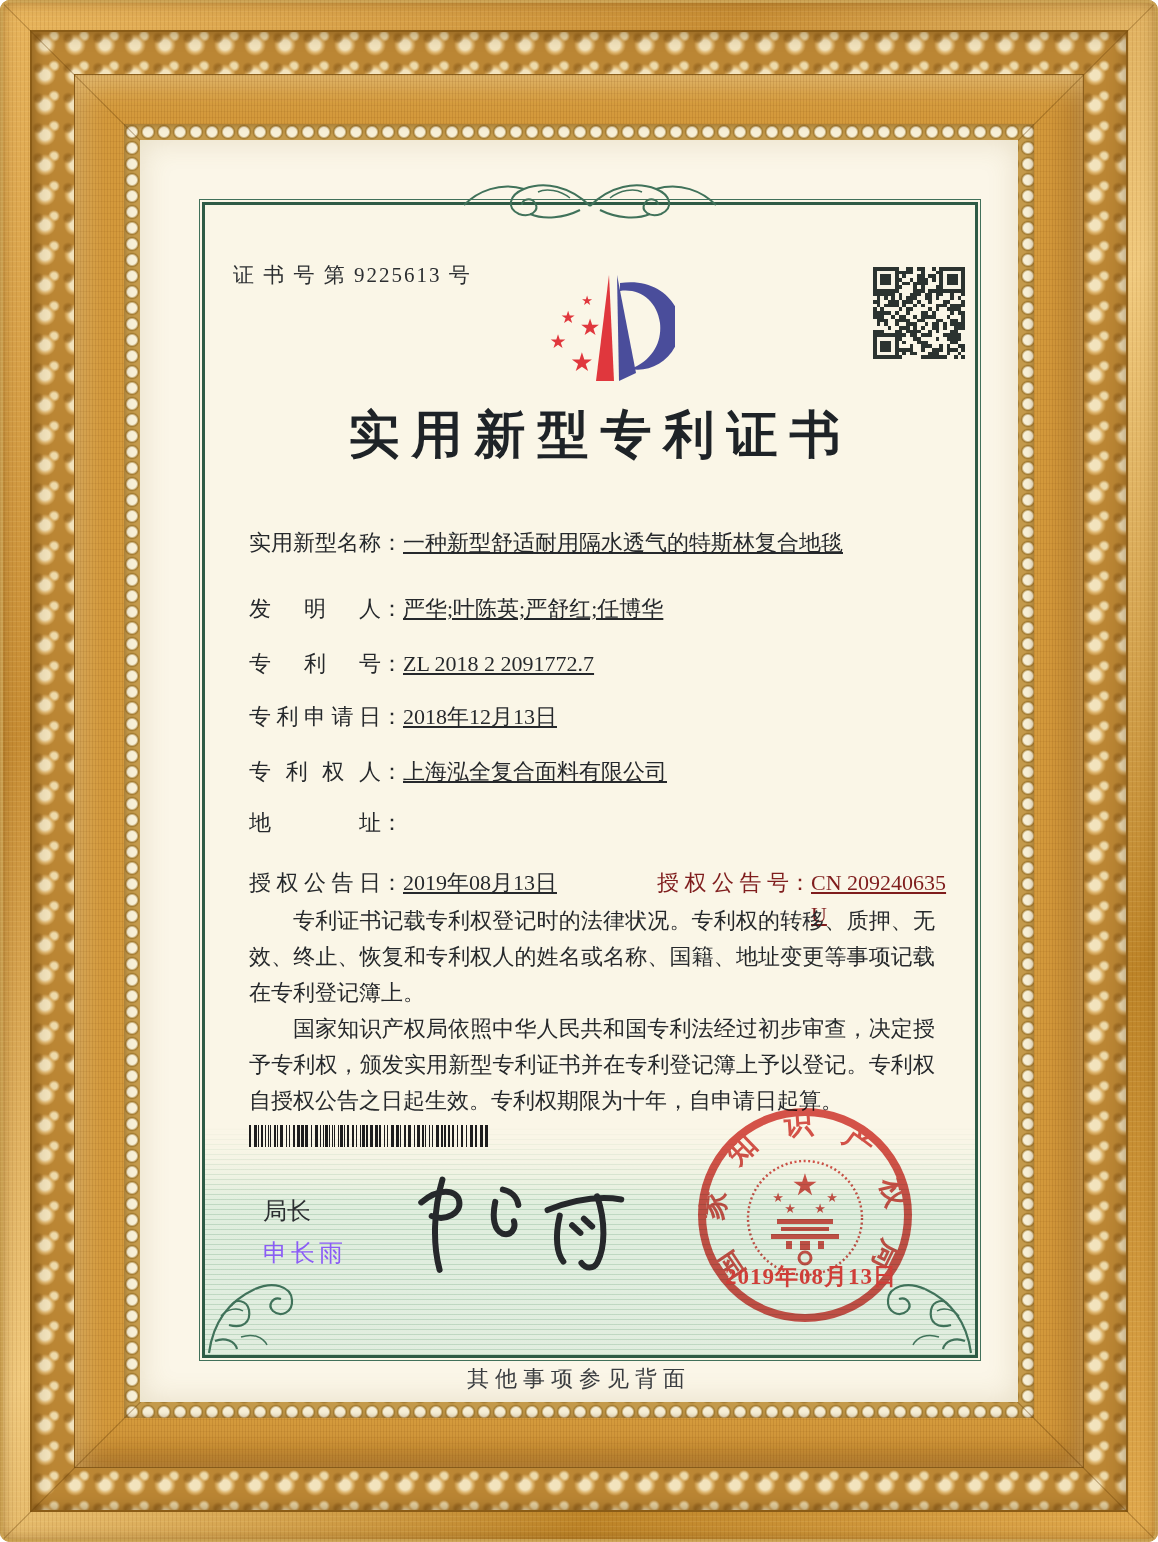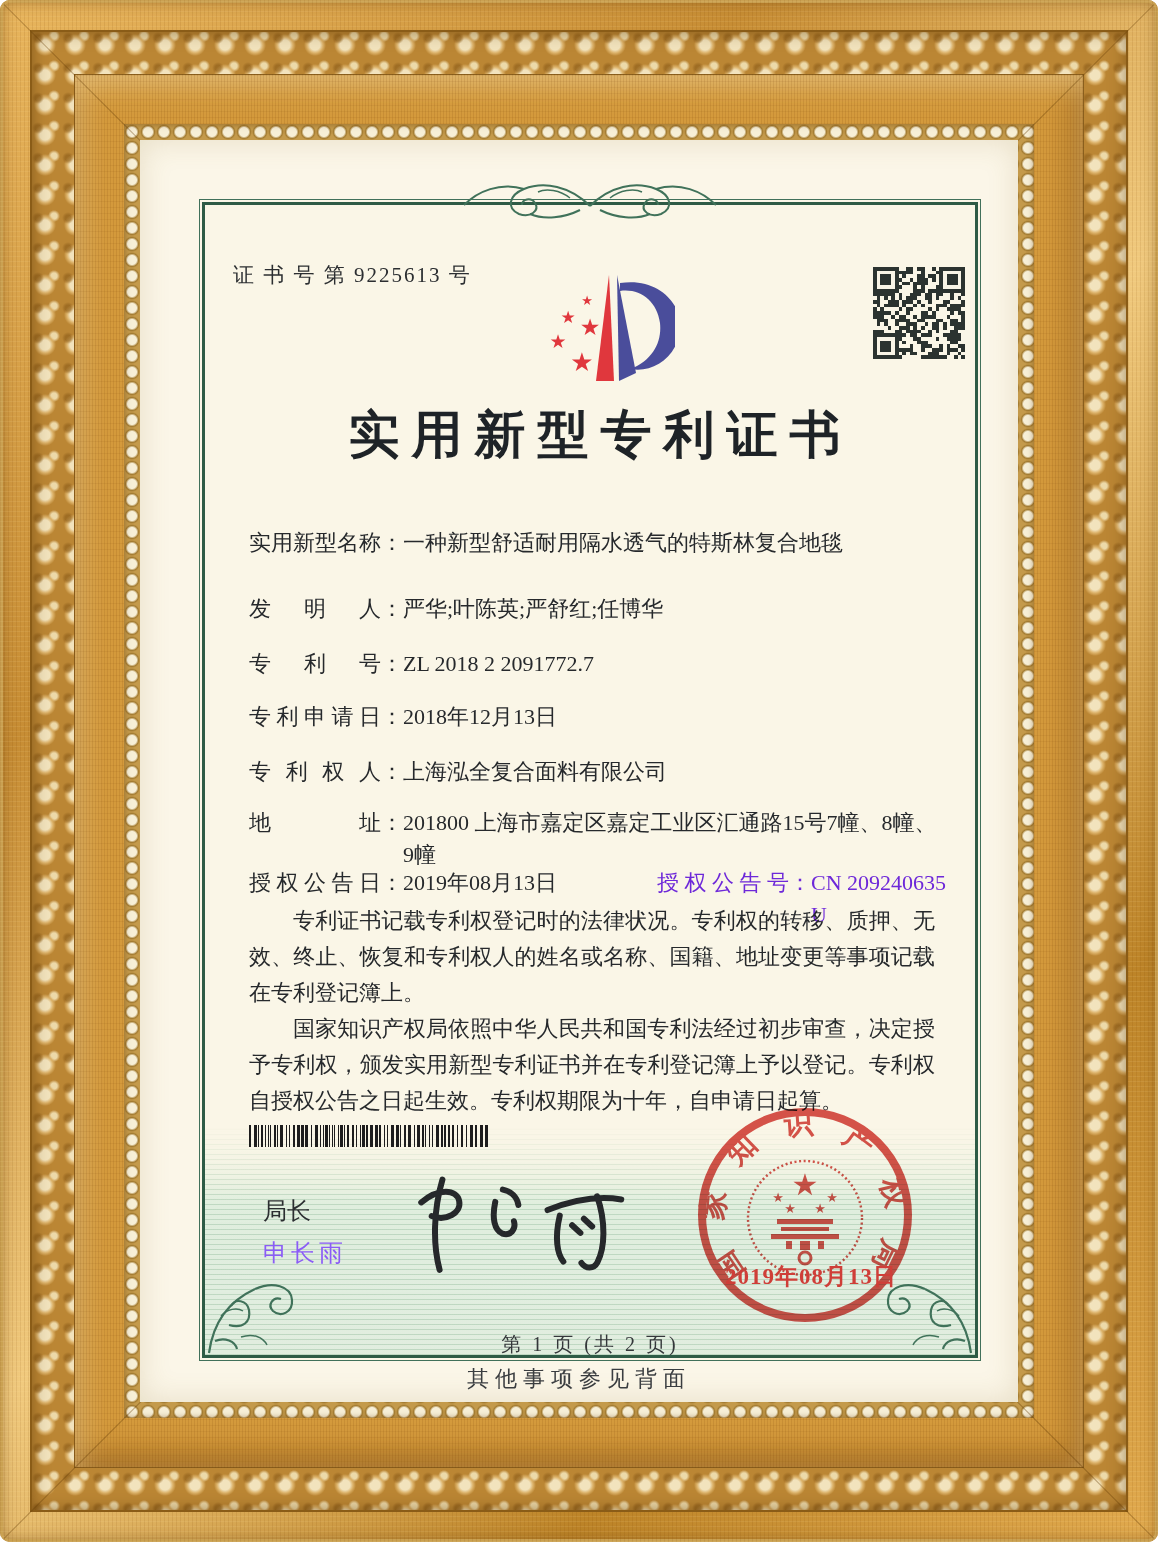--- a/index.html
+++ b/index.html
@@ -54,22 +54,22 @@
   .cert-number{position:absolute;left:28px;top:56px;font-size:21px;
     letter-spacing:2px;color:#2b2e31;}
   .logo{position:absolute;left:330px;top:58px;}
   .qr{position:absolute;left:668px;top:62px;}
   .title{position:absolute;left:0;right:0;top:196px;text-align:center;
     font-size:51px;font-weight:700;letter-spacing:12px;color:#1e2327;padding-left:21px;}
   .field-row{position:absolute;left:44px;right:28px;display:flex;
     font-size:22px;color:#26292c;line-height:32px;}
   .field-label{display:inline-block;width:132px;text-align:justify;text-align-last:justify;flex:none;}
   .field-colon{flex:none;}
-  .field-value{max-width:545px;}
-  .grant-group2{position:absolute;left:408px;top:0;display:flex;font-size:22px;color:#6d28d9;}
+  .field-value{max-width:545px;text-decoration:underline;}
+  .grant-group2{position:absolute;left:408px;top:0;display:flex;font-size:22px;color:#7f1d1d;}
   .body-text{position:absolute;left:44px;right:40px;top:698px;
     font-size:22px;line-height:36px;color:#26292c;text-align:justify;}
   .body-text p{margin:0;text-indent:2em;}
   .barcode{position:absolute;left:44px;top:920px;}
   .commissioner-title{position:absolute;left:58px;top:990px;font-size:24px;color:#2b2e31;}
   .commissioner-name{position:absolute;left:58px;top:1032px;font-size:24px;color:#8b5cf6;letter-spacing:4px;}
   .signature{position:absolute;left:195px;top:958px;transform:rotate(-2deg);}
   .seal{position:absolute;left:485px;top:895px;mix-blend-mode:multiply;opacity:.9;}
   .seal-date{position:absolute;left:498px;top:1056px;width:216px;text-align:center;
     font-size:23px;font-weight:600;color:#cf3e38;letter-spacing:1px;z-index:5;}
@@ -433,21 +433,20 @@
         <span class="field-value">2018年12月13日</span>
       </div>
       <div class="field-row" style="top:551px">
         <span class="field-label">专利权人</span>
           <span class="field-colon">：</span>
         <span class="field-value">上海泓全复合面料有限公司</span>
       </div>
       <div class="field-row" style="top:602px">
         <span class="field-label">地址</span>
           <span class="field-colon">：</span>
-        <span class="field-value">201800 上海市嘉定区嘉定工业区汇通路15号7幢、8幢、9幢</span>
       </div>
       <div class="field-row" style="top:662px">
         <span class="field-label">授权公告日</span>
           <span class="field-colon">：</span>
         <span class="field-value">2019年08月13日</span>
         <span class="grant-group2">
           <span class="field-label">授权公告号</span>
             <span class="field-colon">：</span>
           <span class="field-value">CN 209240635 U</span>
         </span>
@@ -566,18 +565,17 @@
               <rect x="96" y="141" width="6" height="8"></rect>
               <rect x="110" y="141" width="10" height="9"></rect>
               <rect x="128" y="141" width="6" height="8"></rect>
             </g>
             <circle cx="115" cy="158" r="6" fill="none" stroke-width="3"></circle>
           </g>
         </g>
       </svg>
       <div class="seal-date">2019年08月13日</div>
 
-      <div class="page-num">第 1 页 (共 2 页)</div>
     </div>
 
     <div class="back-note">其他事项参见背面</div>
   </div>
 </div>
 
 </body></html>

